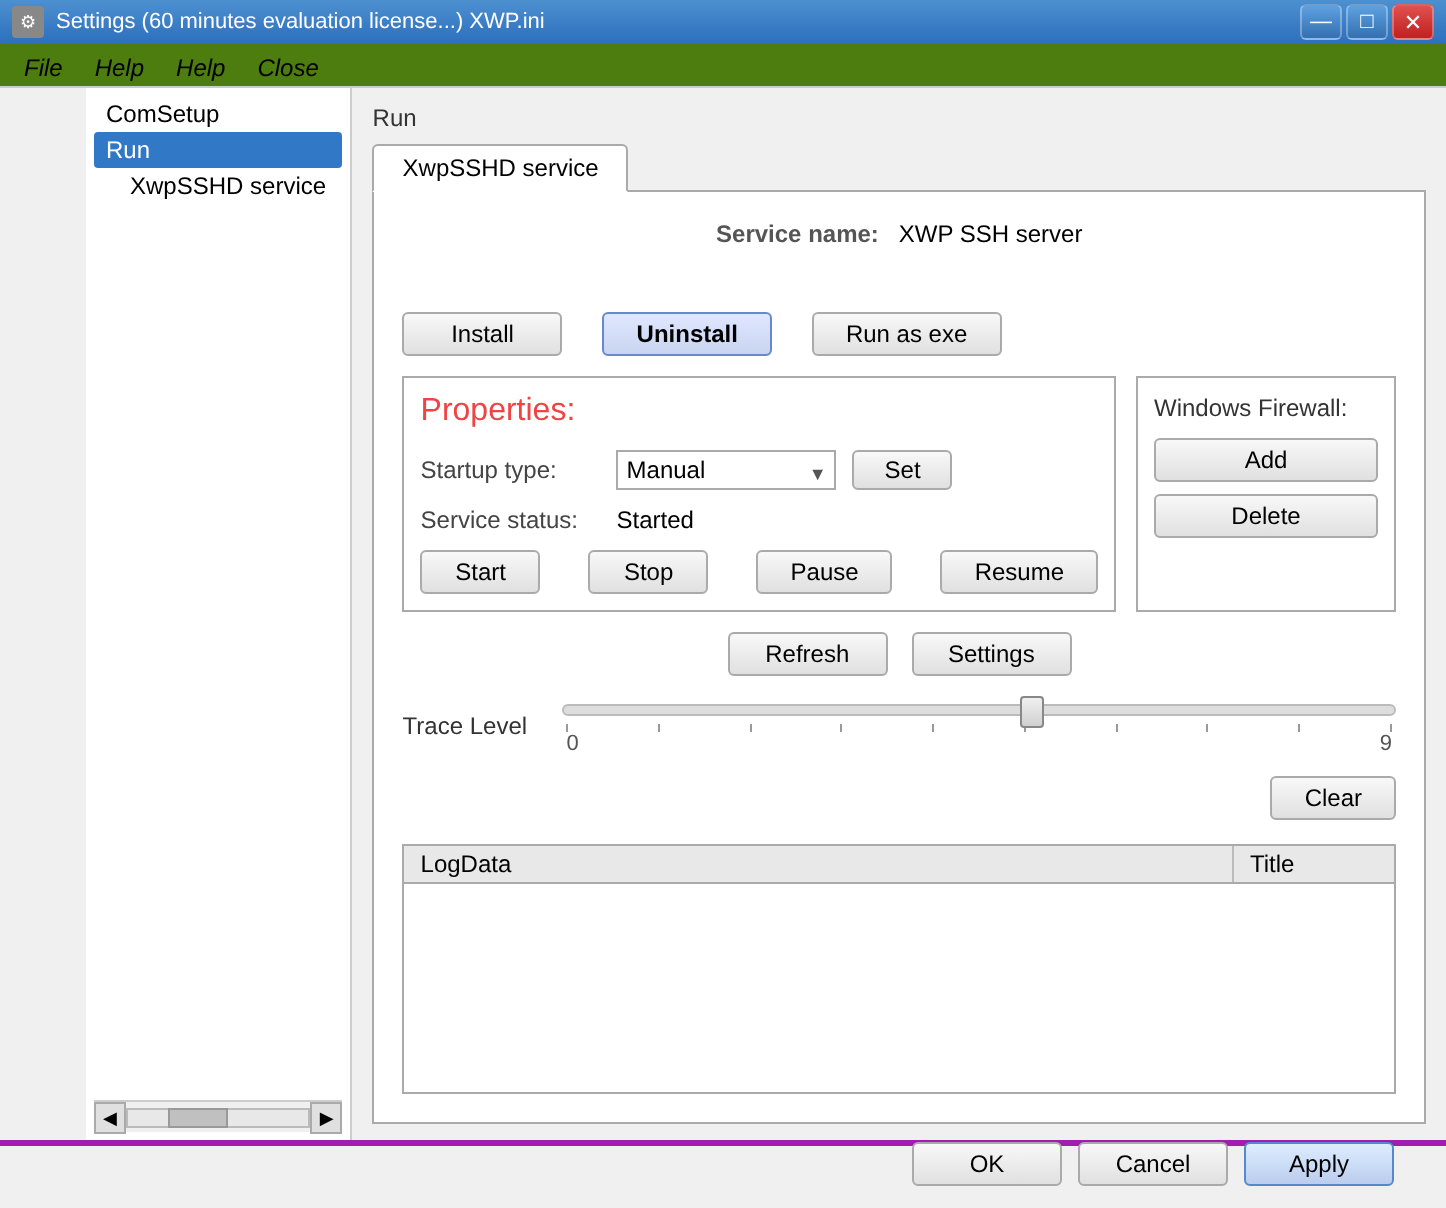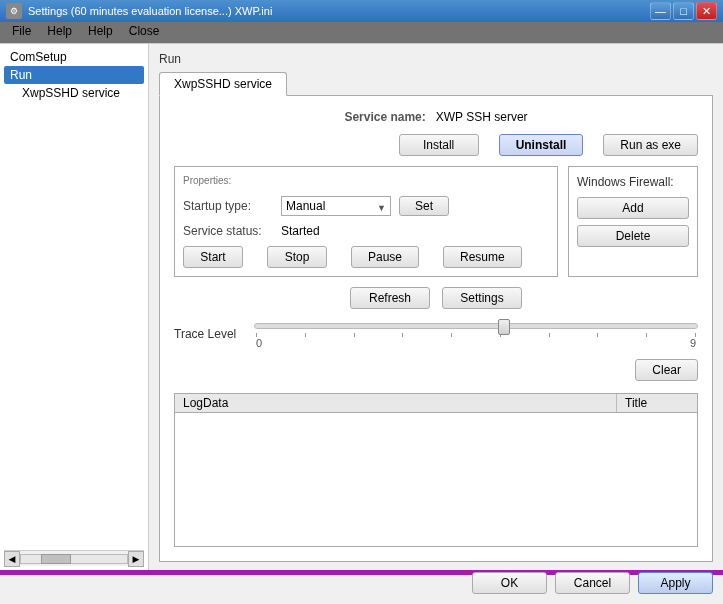--- a/index.html
+++ b/index.html
@@ -44,26 +44,27 @@
       font-size: 11px;
       cursor: pointer;
       display: flex; align-items: center; justify-content: center;
     }
     .title-bar-btn.close-btn {
       background: linear-gradient(to bottom, #e05050, #c02020);
     }
 
     
     .menu-bar {
-      background: #737373;
+      background: #4d7c0f;
       border-bottom: 1px solid #ccc;
       height: 22px;
       display: flex;
-      align-items: flex-start;
+      align-items: flex-end;
       padding: 0 4px;
+      font-style: italic;
     }
     .menu-item {
       padding: 2px 8px;
       font-size: 12px;
       cursor: pointer;
       border-radius: 2px;
     }
 
     
     .main-container {
@@ -72,20 +73,21 @@
     }
 
     
     .sidebar {
       width: 149px;
       border-right: 1px solid #ccc;
       background: white;
       padding: 4px;
       overflow-y: auto;
       overflow-x: hidden;
+      margin-left: 43px;
     }
     .sidebar-item {
       padding: 2px 6px;
       cursor: pointer;
       border-radius: 2px;
       font-size: 12px;
       white-space: nowrap;
     }
     .sidebar-item.selected {
       background: #3178c6;
@@ -179,22 +181,23 @@
       align-items: center;
       justify-content: center;
       gap: 10px;
       font-size: 12px;
     }
     .service-name-label { color: #555; font-weight: bold; }
     .service-name-value { color: #000; font-weight: normal; }
 
     .action-buttons-row {
       display: flex;
-      justify-content: flex-end;
+      justify-content: flex-start;
       gap: 20px;
+      margin-top: 22px;
     }
 
     .btn {
       padding: 3px 16px;
       border: 1px solid #aaa;
       background: linear-gradient(to bottom, #f8f8f8, #e0e0e0);
       border-radius: 3px;
       font-size: 12px;
       cursor: pointer;
       min-width: 80px;
@@ -213,21 +216,21 @@
     }
 
     .properties-box {
       border: 1px solid #aaa;
       flex: 1;
       padding: 8px;
       display: flex;
       flex-direction: column;
       gap: 8px;
     }
-    .properties-title { font-size: 10px; color: #737373; margin-bottom: 2px; }
+    .properties-title { font-size: 16px; color: #ef4444; margin-bottom: 2px; }
 
     .startup-row {
       display: flex;
       align-items: center;
       gap: 8px;
     }
     .startup-label { width: 90px; font-size: 12px; color: #444; }
     .startup-select {
       border: 1px solid #aaa;
       background: white;
@@ -347,25 +350,25 @@
     .clear-row {
       display: flex;
       justify-content: flex-end;
       margin-bottom: 2px;
     }
 
     
     .bottom-bar {
       height: 21px;
       background: #f0f0f0;
-      border-top: 5px solid #a21caf;
+      border-top: 3px solid #a21caf;
       display: flex;
       align-items: center;
       justify-content: flex-end;
-      padding: 0 10px;
+      padding: 0 26px;
       gap: 8px;
     }
     .btn-ok {
       min-width: 75px;
     }
     .btn-cancel { min-width: 75px; }
     .btn-apply {
       min-width: 75px;
       border-color: #5588cc;
       background: linear-gradient(to bottom, #ddeeff, #bbccee);

